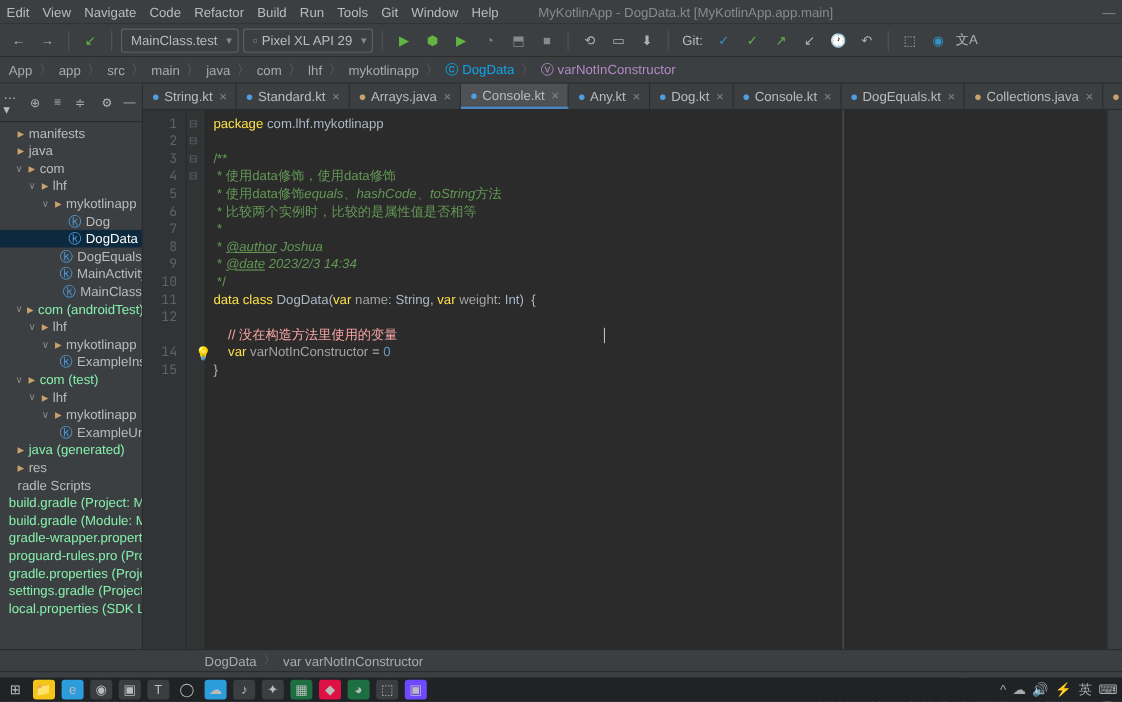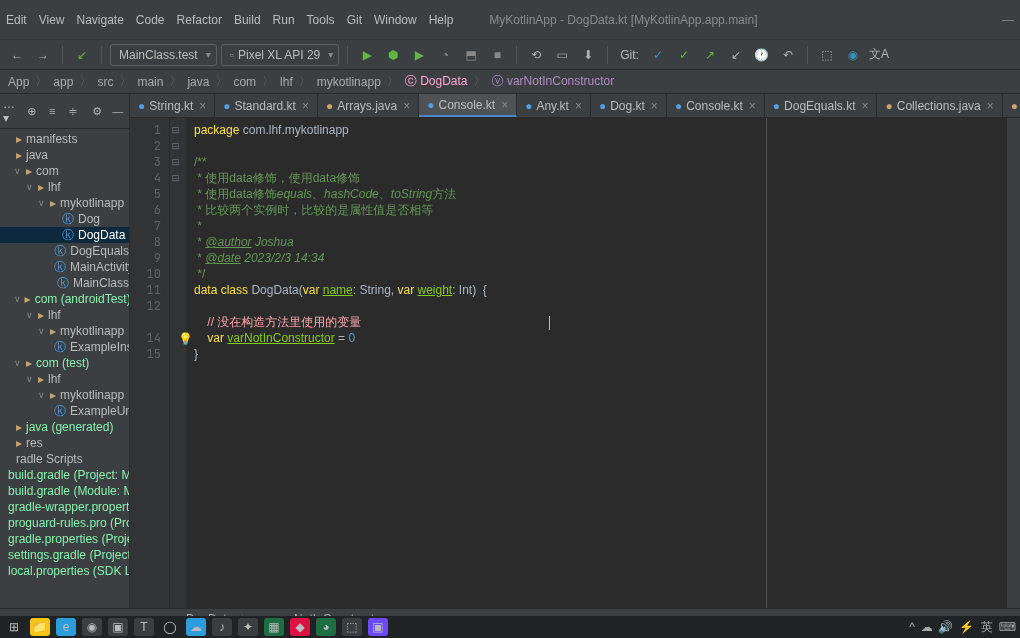--- a/index.html
+++ b/index.html
@@ -1,18 +1,18 @@
 <!DOCTYPE html>
 <html><head>
 <meta charset="utf-8">
 <style>
 * { margin: 0; padding: 0; box-sizing: border-box; font-family: "Segoe UI", Arial, sans-serif; font-size: 12px; }
 body { background: #3c3f41; color: #bbb; width: 1020px; height: 638px; overflow: hidden; position: relative; }
 
-.menubar { display: flex; align-items: center; height: 40px; background: #3c3f41; padding: 0 6px; gap: 12px; border-bottom: 1px solid #323232; }
+.menubar { display: flex; align-items: center; height: 22px; background: #3c3f41; padding: 0 6px; gap: 12px; border-bottom: 1px solid #323232; }
 .menubar span { cursor: default; }
 .menubar .title { margin-left: 24px; color: #8a8a8a; }
 
 .toolbar { display: flex; align-items: center; height: 30px; background: #3c3f41; padding: 0 6px; gap: 4px; border-bottom: 1px solid #2b2b2b; }
 .tb-btn { width: 22px; height: 22px; display: flex; align-items: center; justify-content: center; border-radius: 3px; color: #afb1b3; }
 .combo { background: #3c3f41; border: 1px solid #5e6060; border-radius: 3px; padding: 2px 18px 2px 8px; height: 22px; display: flex; align-items: center; position: relative; color: #bbb; }
 .combo::after { content: "▾"; position: absolute; right: 5px; color: #888; font-size: 10px; }
 .sep { width: 1px; height: 18px; background: #555; margin: 0 4px; }
 
 .navbar { display: flex; align-items: center; height: 24px; background: #3c3f41; padding: 0 6px; gap: 2px; border-bottom: 1px solid #2b2b2b; color: #aaa; }
@@ -44,21 +44,21 @@
 
 .code-wrap { flex: 1; display: flex; position: relative; }
 .gutter { width: 40px; background: #313335; color: #606366; text-align: right; padding: 4px 8px 4px 4px; font-family: "JetBrains Mono", Consolas, monospace; font-size: 12px; line-height: 16px; white-space: pre; border-right: 1px solid #2b2b2b; }
 .gutter-marks { width: 16px; background: #313335; font-family: monospace; font-size: 12px; line-height: 16px; padding: 4px 2px; color: #606366; }
 .code { flex: 1; padding: 4px 8px; font-family: "JetBrains Mono", Consolas, monospace; font-size: 12px; line-height: 16px; white-space: pre; color: #a9b7c6; position: relative; }
 .kw { color: #fde047; }
 .com { color: #fca5a5; }
 .comg { color: #629755; }
 .doc { color: #629755; font-style: italic; }
 .dockw { color: #629755; font-style: italic; text-decoration: underline; }
-.uline { color: #84cc16; text-decoration: underline; }
+.uline { color: #a3a3a3; }
 .num { color: #6897bb; }
 .cursor { display: inline-block; width: 1px; height: 14px; background: #bbb; vertical-align: middle; }
 .bulb { position: absolute; left: -16px; top: 0; color: #f0a732; font-size: 12px; }
 
 .minimap { width: 14px; background: #3c3f41; border-left: 1px solid #2b2b2b; }
 .right-strip { width: 240px; background: #2b2b2b; border-left: 1px solid #555; }
 
 .breadcrumb-bar { height: 20px; background: #3c3f41; border-top: 1px solid #2b2b2b; display: flex; align-items: center; padding: 0 186px; gap: 4px; color: #aaa; font-size: 12px; }
 .breadcrumb-bar .cr { color: #6a6a6a; }
 
@@ -145,21 +145,21 @@
   <span class="crumb">main</span>
     <span class="cr">〉</span>
   <span class="crumb">java</span>
     <span class="cr">〉</span>
   <span class="crumb">com</span>
     <span class="cr">〉</span>
   <span class="crumb">lhf</span>
     <span class="cr">〉</span>
   <span class="crumb">mykotlinapp</span>
     <span class="cr">〉</span>
-  <span class="crumb" style="color:#f9a8d4">ⓒ <span>DogData</span></span>
+  <span class="crumb" style="color:#0ea5e9">ⓒ <span>DogData</span></span>
     <span class="cr">〉</span>
   <span class="crumb" style="color:#b389c5">ⓥ <span>varNotInConstructor</span></span>
 </div>
 
 <div class="main">
 
   <div class="sidebar">
     <div class="side-toolbar">
       <span>…▾</span>
       <div class="tb-btn">⊕</div>

